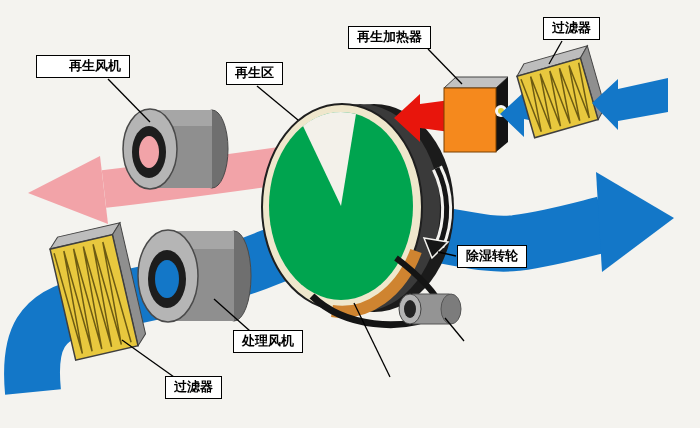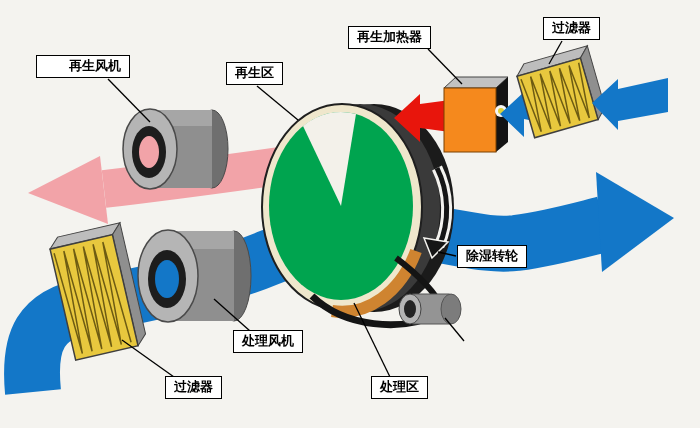--- a/index.html
+++ b/index.html
@@ -123,15 +123,14 @@
   </g>
 </svg>
 
   <div class="label" style="left:36px;  top:55px;padding-left:32px;">再生风机</div>
   <div class="label" style="left:226px; top:62px;">再生区</div>
   <div class="label" style="left:348px; top:26px;">再生加热器</div>
   <div class="label" style="left:543px; top:17px;">过滤器</div>
   <div class="label" style="left:457px; top:245px;">除湿转轮</div>
   <div class="label" style="left:233px; top:330px;">处理风机</div>
   <div class="label" style="left:165px; top:376px;">过滤器</div>
-  <div class="label" style="left:371px; top:376px;">处理区</div>
 
 </div>
 
 </body></html>

